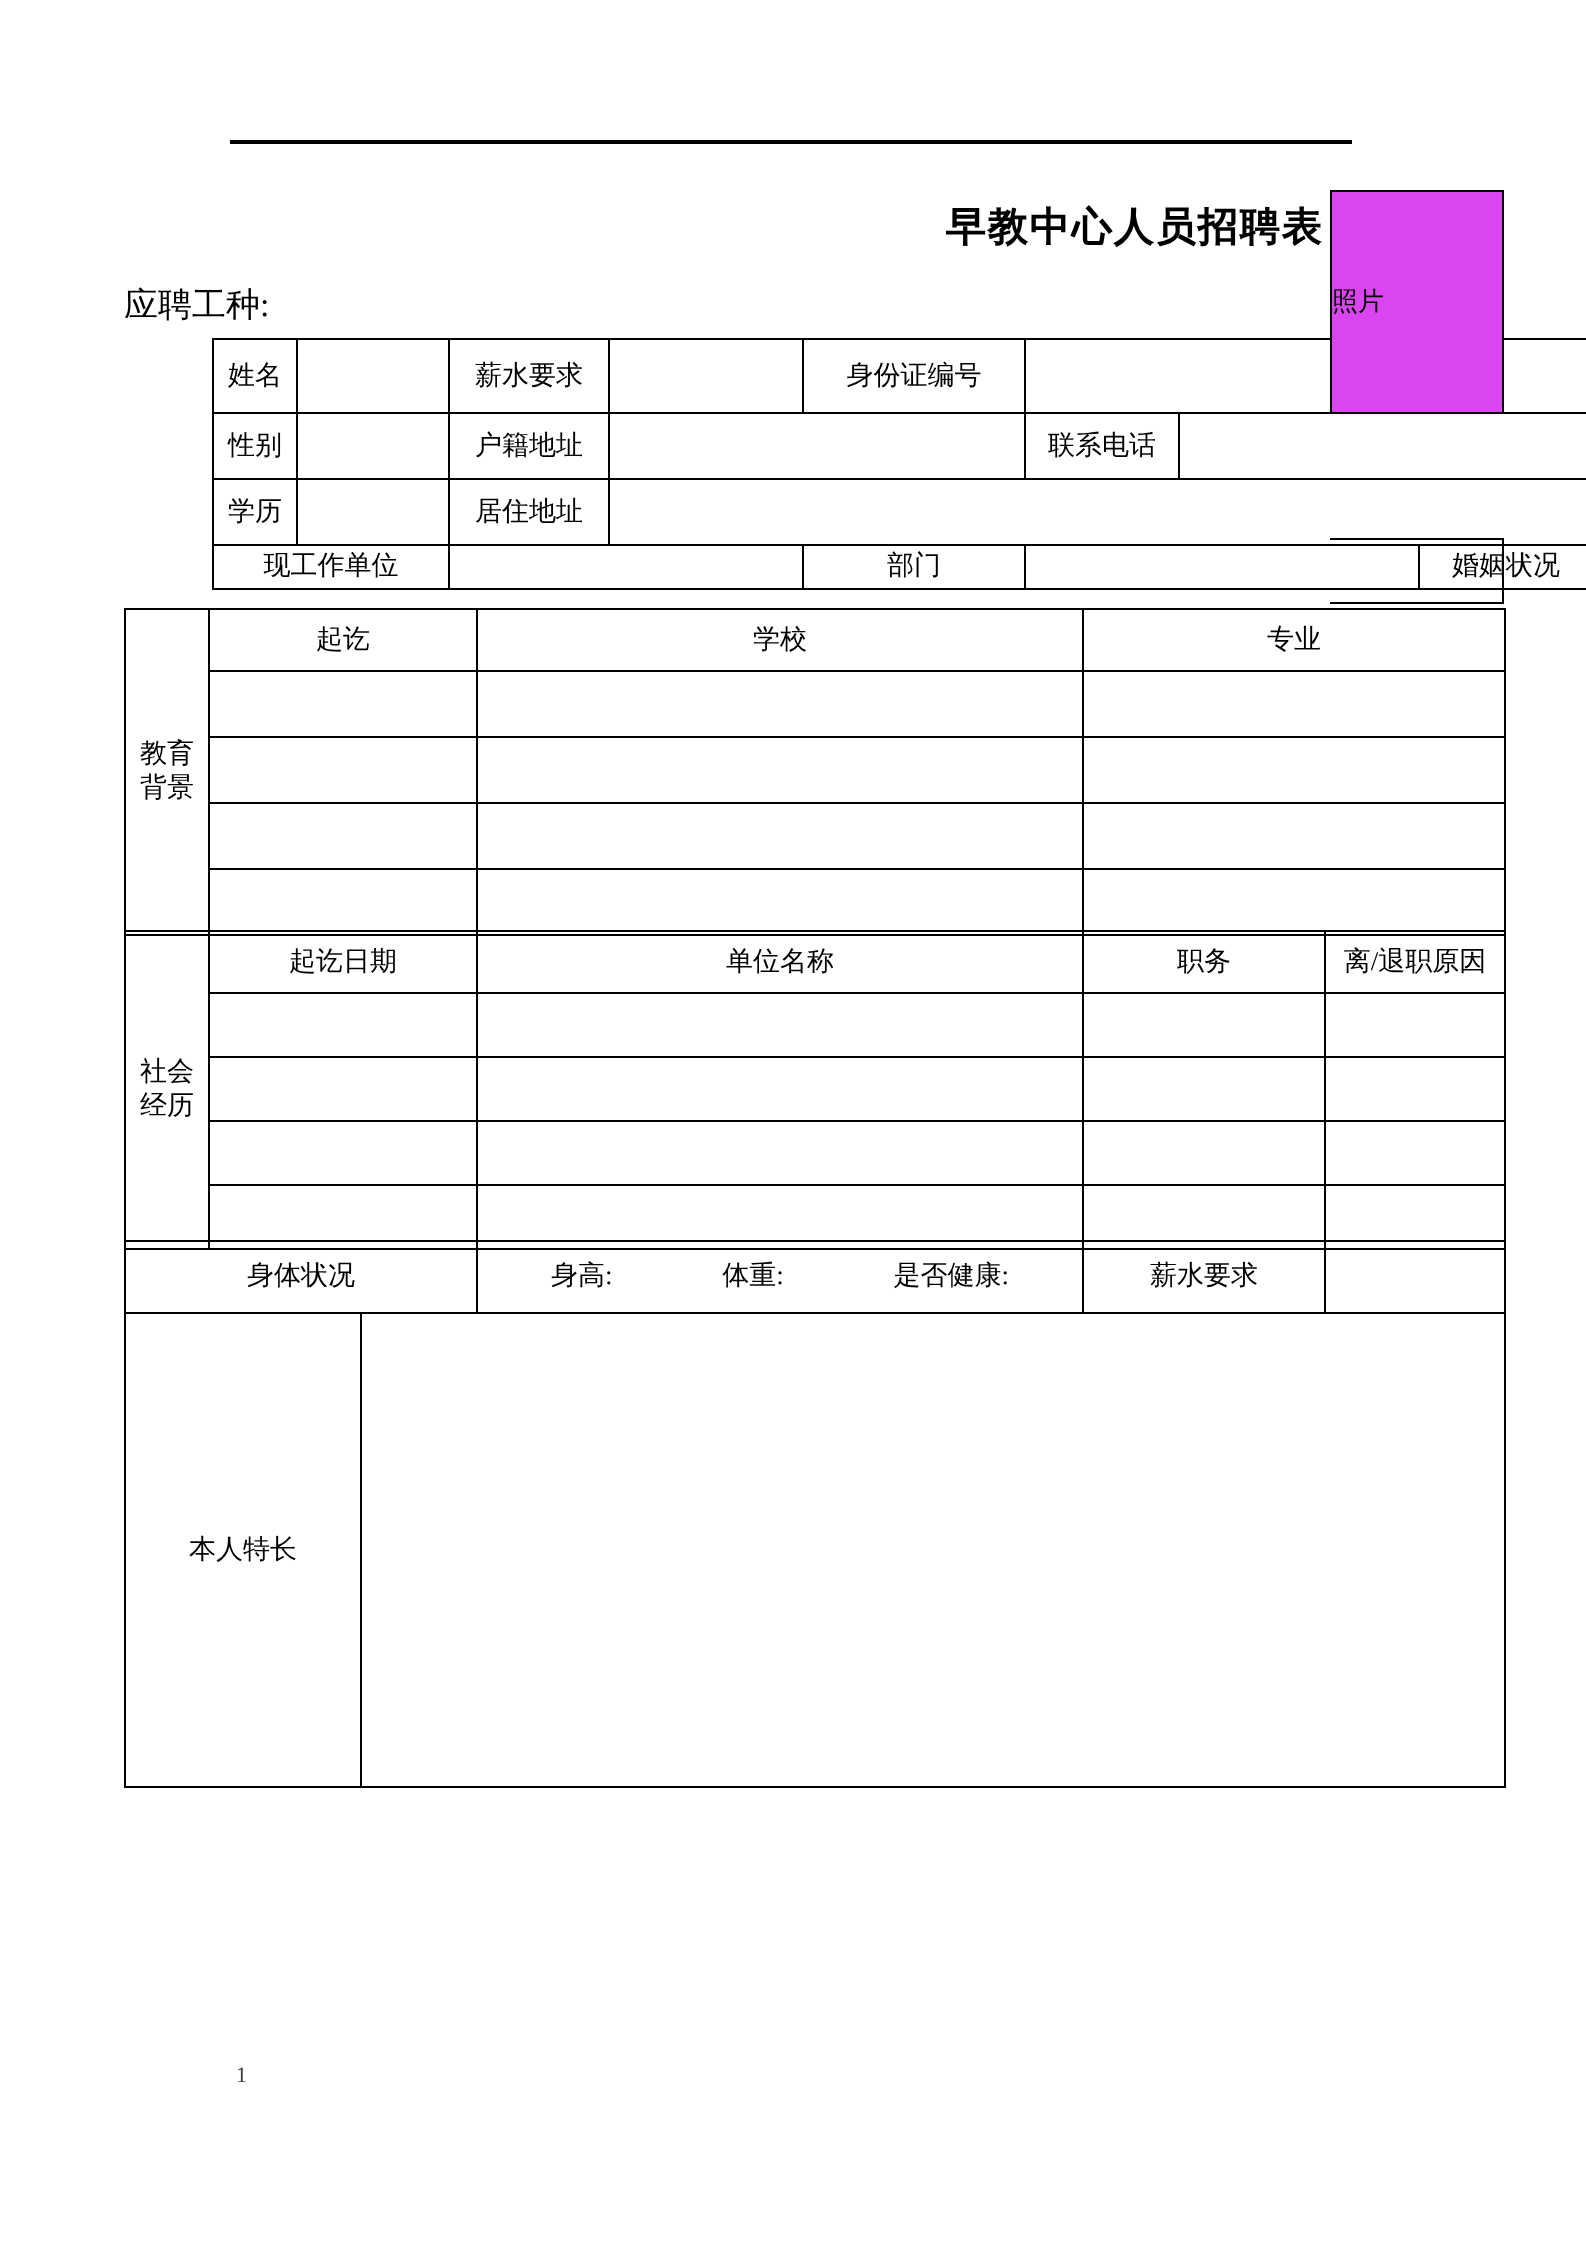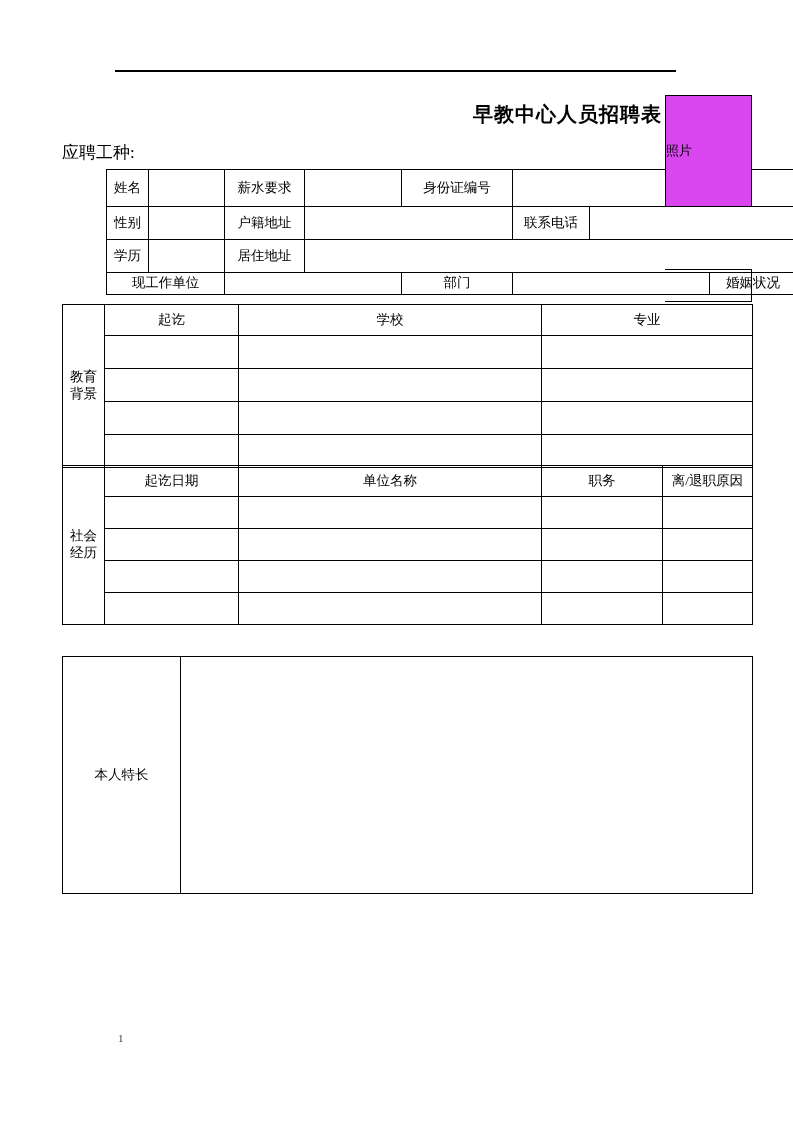--- a/index.html
+++ b/index.html
@@ -270,20 +270,42 @@
       </tr>
       <tr style="height:32px">
         <td class="blank"></td>
         <td class="blank"></td>
         <td class="blank"></td>
         <td class="blank"></td>
       </tr>
     </tbody>
   </table>
 
+  <table class="grid" style="left:62px; top:620px; width:690px;">
+    <colgroup>
+      <col style="width:176px">
+      <col style="width:303px">
+      <col style="width:121px">
+      <col style="width:90px">
+    </colgroup>
+    <tbody>
+      <tr style="height:36px">
+        <td>身体状况</td>
+        <td>
+          <div class="phys-inline">
+            <span>身高:</span>
+            <span>体重:</span>
+            <span>是否健康:</span>
+          </div>
+        </td>
+        <td>薪水要求</td>
+        <td class="blank"></td>
+      </tr>
+    </tbody>
+  </table>
 
   <table class="grid" style="left:62px; top:656px; width:690px;border-radius:26px;">
     <colgroup>
       <col style="width:118px">
       <col style="width:572px">
     </colgroup>
     <tbody>
       <tr style="height:237px">
         <td class="skills-label">本人特长</td>
         <td class="blank left-pad" style="vertical-align:top; padding-top:8px;"></td>

